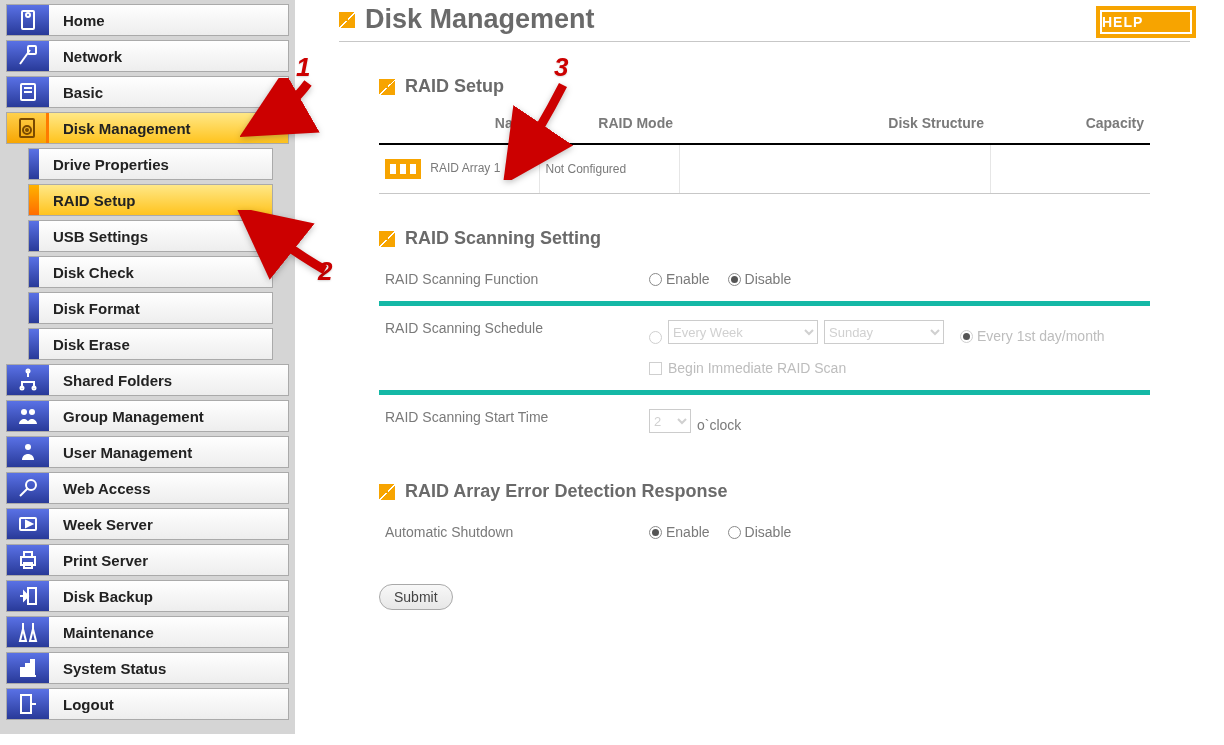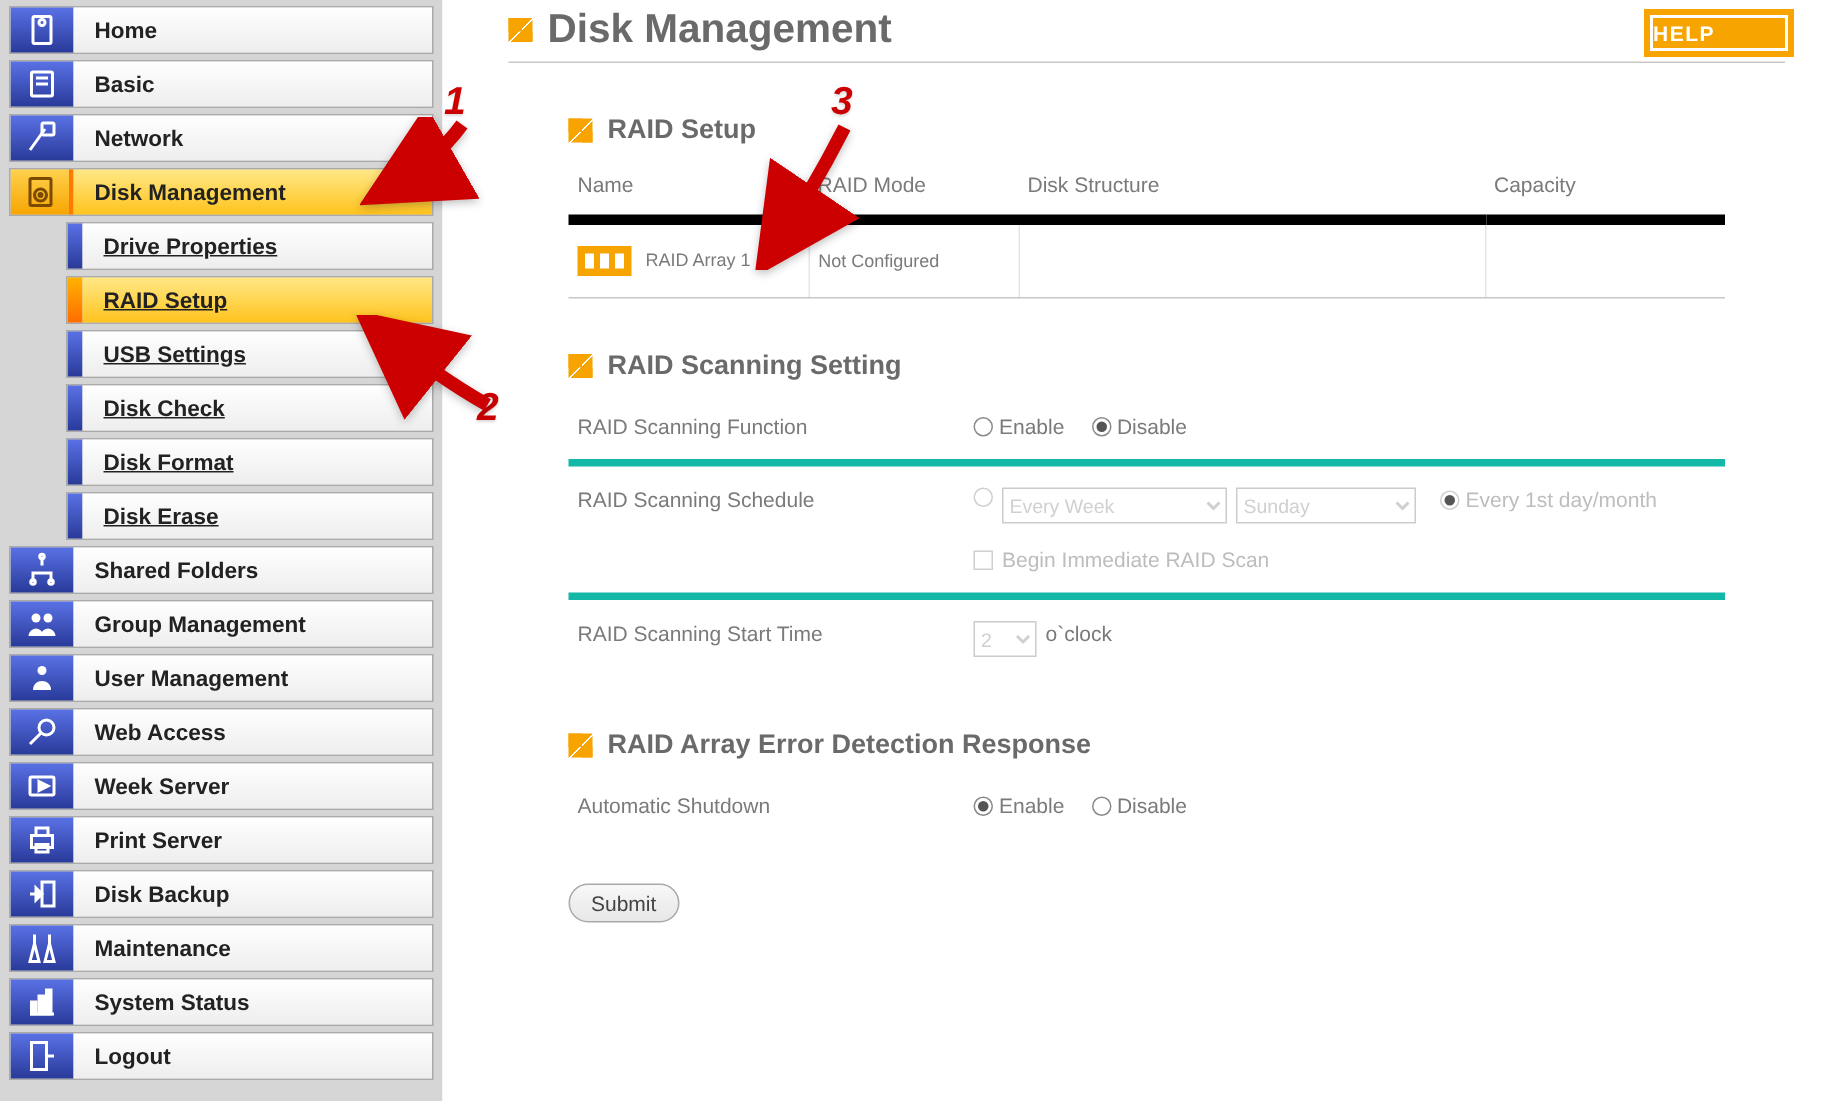--- a/index.html
+++ b/index.html
@@ -8,21 +8,21 @@
   
   .sidebar { width: 295px; background: #d5d5d5; padding: 4px 6px 10px 6px; }
   .nav-item, .sub-nav-item {
     display: flex; align-items: center;
     height: 32px; margin-bottom: 4px;
     border: 1px solid #aaa; cursor: pointer;
     font-size: 15px; font-weight: bold; color: #222;
     overflow: hidden;
   }
   .nav-item { width: 100%; }
-  .sub-nav-item { margin-left: 38px; width: calc(100% - 38px); text-decoration: underline; }
+  .sub-nav-item { margin-left: 22px; width: calc(100% - 38px); }
   .nav-icon-slot {
     width: 42px; height: 32px;
     display: flex; align-items: center; justify-content: center;
     color: #fff;
   }
   .nav-icon-slot.purple { background: linear-gradient(to bottom, #5b73e8 0%, #273896 100%); }
   .nav-icon-slot.orange { background: linear-gradient(to bottom, #ffd24f 0%, #f7a400 100%); border-right: 3px solid #ff7a00; }
   .nav-label-slot {
     flex: 1; height: 32px; display: flex; align-items: center;
     padding-left: 14px;
@@ -70,22 +70,22 @@
     content: ""; position: absolute;
     left: 0; top: 0; width: 9px; height: 9px; background: #f7a400;
   }
   .sq-bullet::after {
     content: ""; position: absolute;
     right: 0; bottom: 0; width: 7px; height: 7px; background: #f7a400;
   }
   
   .raid-table { width: calc(100% - 80px); margin-left: 40px; border-collapse: collapse; }
   .raid-table th {
-    text-align: left; font-weight: normal; font-size: 14px; color: #7a7a7a;
-    padding: 10px 6px 12px 6px; border-bottom: 7px solid #000000;
+    text-align: right; font-weight: bold; font-size: 14px; color: #7a7a7a;
+    padding: 10px 6px 12px 6px; border-bottom: 2px solid #000000;
   }
   .raid-table td {
     font-size: 12px; color: #7a7a7a; padding: 14px 6px;
     border-bottom: 1px solid #c7c7c7; border-right: 1px solid #e6e6e6;
   }
   .raid-table td:last-child { border-right: none; }
   .raid-icon {
     display: inline-flex; align-items: center; justify-content: center;
     width: 36px; height: 20px; background: #f7a400;
     color: #fff; font-size: 11px; margin-right: 6px; vertical-align: middle;
@@ -94,21 +94,21 @@
   
   .settings { width: calc(100% - 80px); margin-left: 40px; }
   .setting-row {
     display: flex; align-items: flex-start;
     padding: 14px 0; border-bottom: 5px solid #14b8a6;
     font-size: 14px; color: #7a7a7a;
   }
   .setting-row:last-child { border-bottom: none; }
   .setting-label { width: 270px; padding-left: 6px; }
   .setting-ctrl { flex: 1; display: flex; flex-direction: column; gap: 16px; }
-  .ctrl-line { display: flex; align-items: flex-start; gap: 6px; flex-wrap: wrap; }
+  .ctrl-line { display: flex; align-items: flex-end; gap: 6px; flex-wrap: wrap; }
   .radio { display: inline-flex; align-items: center; gap: 4px; color: #7a7a7a; }
   .radio.disabled, .checkbox.disabled, .sel:disabled { color: #bdbdbd; }
   .radio .dot {
     width: 13px; height: 13px; border-radius: 50%;
     border: 1px solid #8a8a8a; display: inline-flex;
     align-items: center; justify-content: center;
   }
   .radio.on .dot::after { content: ""; width: 7px; height: 7px; border-radius: 50%; background: #555; }
   .radio.disabled .dot { border-color: #cfcfcf; }
   .checkbox { display: inline-flex; align-items: center; gap: 6px; color: #7a7a7a; }
@@ -151,39 +151,39 @@
           </svg>
       </div>
       <div class="nav-label-slot">
           <span>Home</span>
         </div>
     </div>
 
     <div class="nav-item">
       <div class="nav-icon-slot purple">
         <svg viewBox="0 0 24 24" fill="none" stroke="#fff" stroke-width="2">
+            <path d="M4 20 L14 6"></path>
+            <rect x="12" y="2" width="8" height="8" rx="1"></rect>
+          </svg>
+      </div>
+      <div class="nav-label-slot">
+          <span>Network</span>
+        </div>
+    </div>
+
+    <div class="nav-item">
+      <div class="nav-icon-slot purple">
+        <svg viewBox="0 0 24 24" fill="none" stroke="#fff" stroke-width="2">
             <rect x="5" y="4" width="14" height="16" rx="1"></rect>
             <line x1="8" y1="8" x2="16" y2="8"></line>
             <line x1="8" y1="12" x2="16" y2="12"></line>
           </svg>
       </div>
       <div class="nav-label-slot">
           <span>Basic</span>
-        </div>
-    </div>
-
-    <div class="nav-item">
-      <div class="nav-icon-slot purple">
-        <svg viewBox="0 0 24 24" fill="none" stroke="#fff" stroke-width="2">
-            <path d="M4 20 L14 6"></path>
-            <rect x="12" y="2" width="8" height="8" rx="1"></rect>
-          </svg>
-      </div>
-      <div class="nav-label-slot">
-          <span>Network</span>
         </div>
     </div>
 
     <div class="nav-item active">
       <div class="nav-icon-slot orange">
         <svg viewBox="0 0 24 24" fill="none" stroke="#7a4a00" stroke-width="2">
             <rect x="5" y="3" width="14" height="18" rx="1"></rect>
             <circle cx="12" cy="14" r="4"></circle>
             <circle cx="12" cy="14" r="1"></circle>
           </svg>

